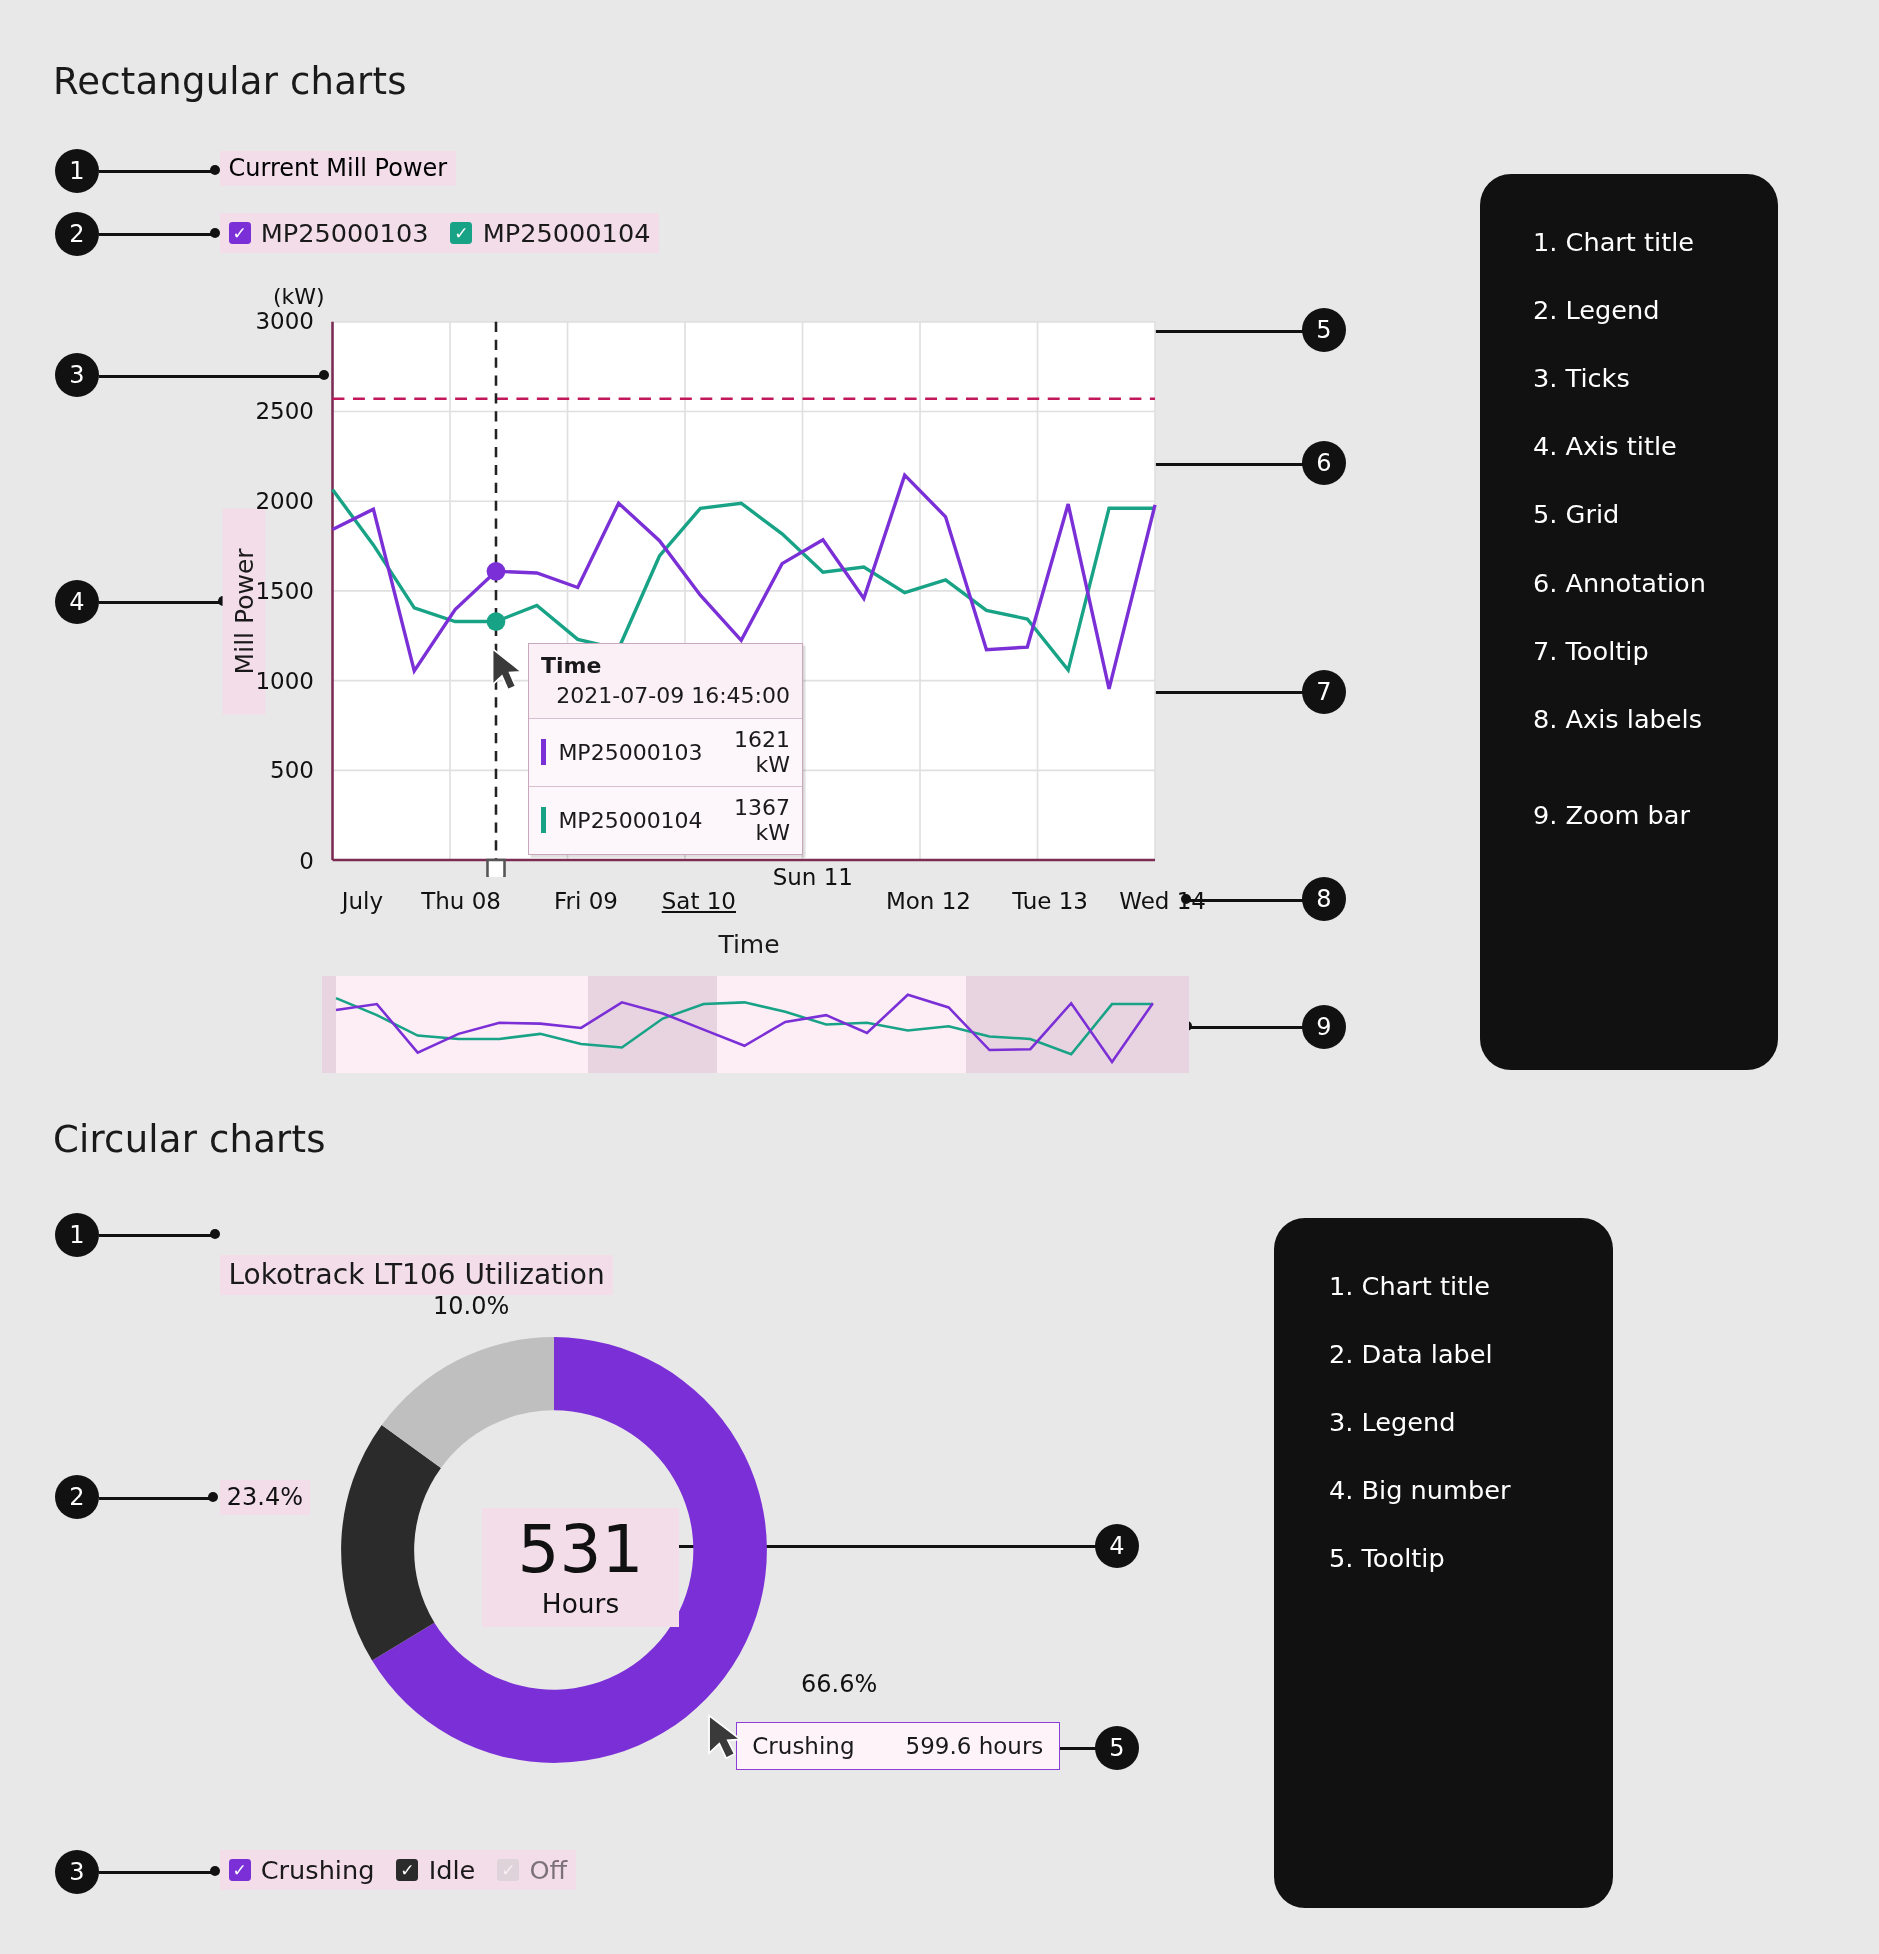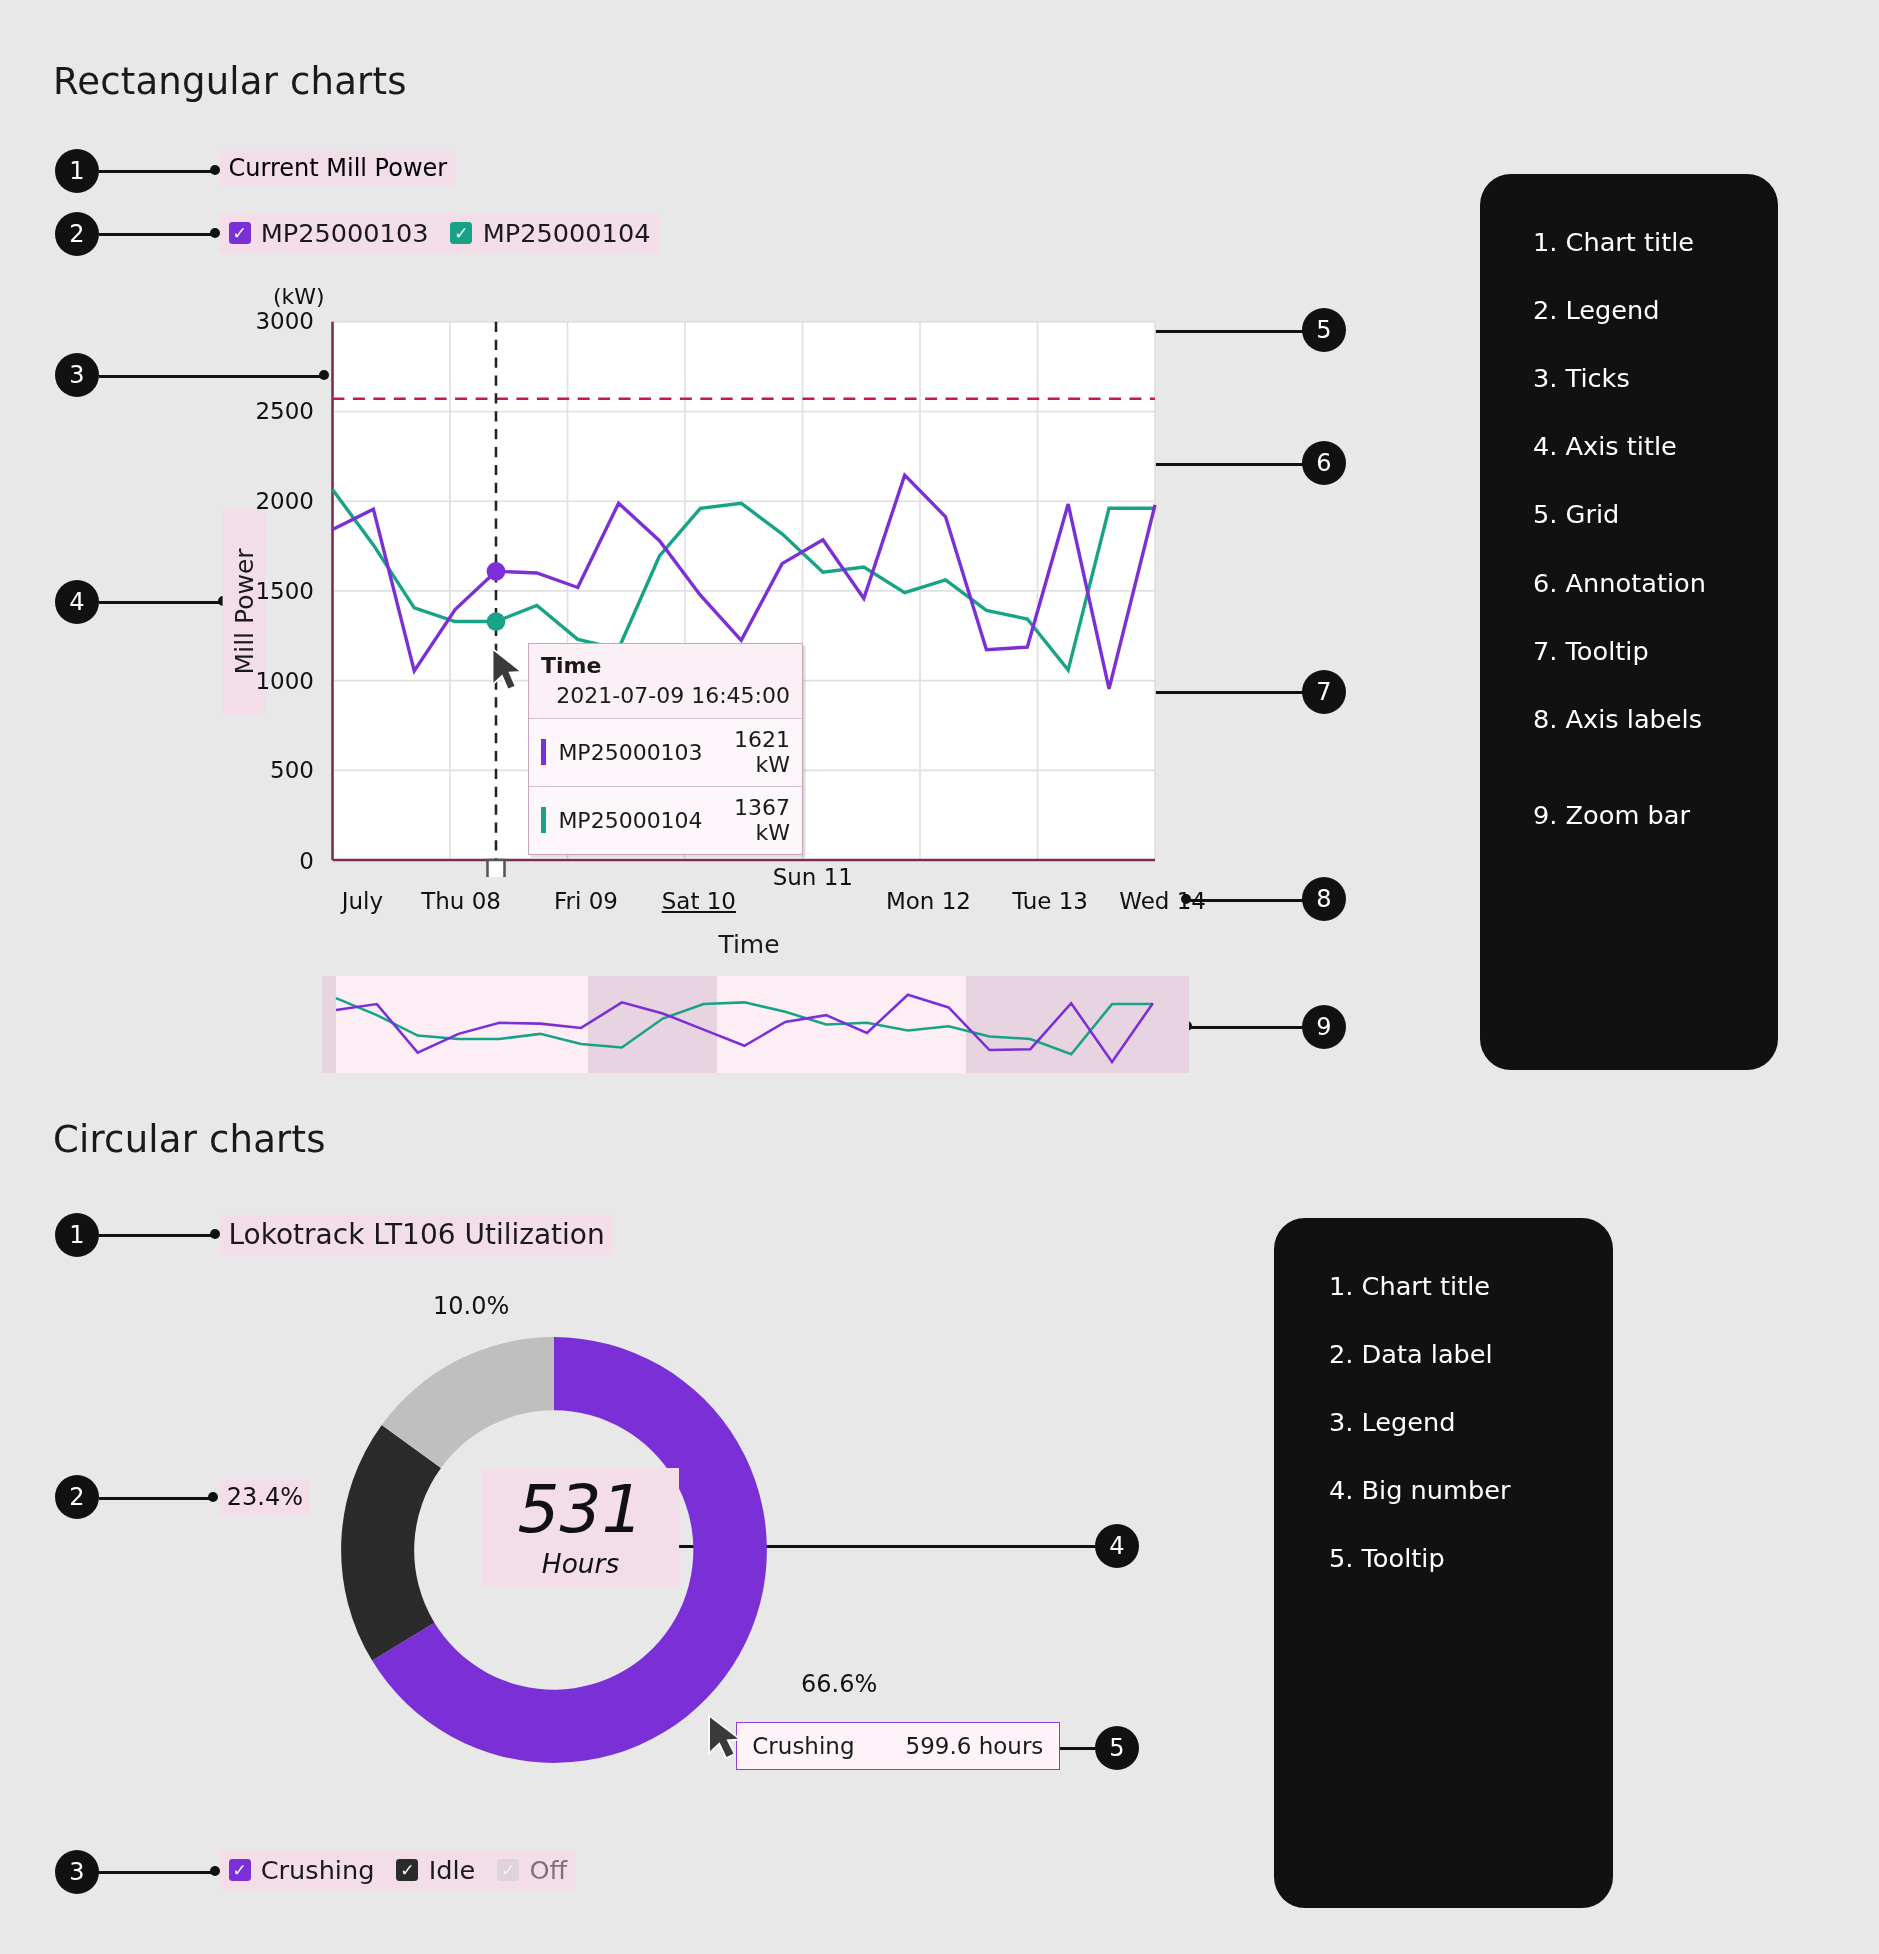--- a/index.html
+++ b/index.html
@@ -376,21 +376,21 @@
   <div class="item" style="position:absolute; left:53px; top:462px;">7. Tooltip</div>
   <div class="item" style="position:absolute; left:53px; top:530px;">8. Axis labels</div>
   <div class="item" style="position:absolute; left:53px; top:626px;">9. Zoom bar</div>
 </div>
 
 <div class="section-title" style="left:53px; top:1118px;">Circular charts</div>
 
 <div class="callout-num" style="left:55px; top:1213px;">1</div>
 <div class="leader" style="left:99px; top:1234px; width:114px;"></div>
 <div class="dot" style="left:210px; top:1229px;"></div>
-<div id="donut-title" class="hl" style="left:220px; top:1215px;">Lokotrack LT106 Utilization</div>
+<div id="donut-title" class="hl" style="left:220px; top:1255px;">Lokotrack LT106 Utilization</div>
 
 <div class="callout-num" style="left:55px; top:1475px;">2</div>
 <div class="leader" style="left:99px; top:1497px; width:112px;"></div>
 <div class="dot" style="left:208px; top:1492px;"></div>
 <div class="pct-label hl" style="left:220px; top:1480px; padding:3.4px 6.8px;">23.4%</div>
 
 <div class="callout-num" style="left:55px; top:1850px;">3</div>
 <div class="leader" style="left:99px; top:1871px; width:114px;"></div>
 <div class="dot" style="left:210px; top:1866px;"></div>
 <div class="donut-legend hl" style="left:220px; top:1850px;">
@@ -425,21 +425,21 @@
 
     <path d="M -202.3,-146.9 A 250,250 0 0 1 0,-250 L 0,-164 A 164,164 0 0 0 -132.7,-96.4 Z" fill="#bfbfbf"></path>
   </g>
 
   <g transform="translate(230,1920)"></g>
 </svg>
 
 <div class="pct-label" style="left:433px; top:1292px;">10.0%</div>
 <div class="pct-label" style="left:801px; top:1670px;">66.6%</div>
 
-<div class="donut-center hl" style="left:482px; top:1468px; width:153px;font-style:italic;">
+<div class="donut-center hl" style="left:482px; top:1508px; width:153px;">
   <div class="donut-big">531</div>
   <div class="donut-sub">Hours</div>
 </div>
 
 <div class="donut-tooltip hl" style="left:736px; top:1722px;">
   <span>Crushing</span>
   <span>599.6 hours</span>
 </div>
 
 <svg width="51" height="60" style="position:absolute; left:704px; top:1712px;" viewBox="0 0 60 70">

